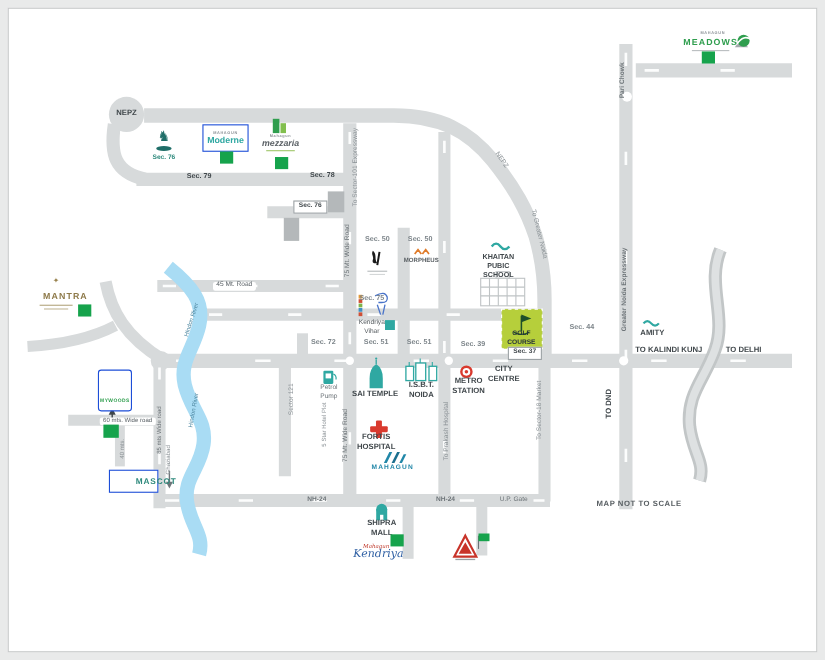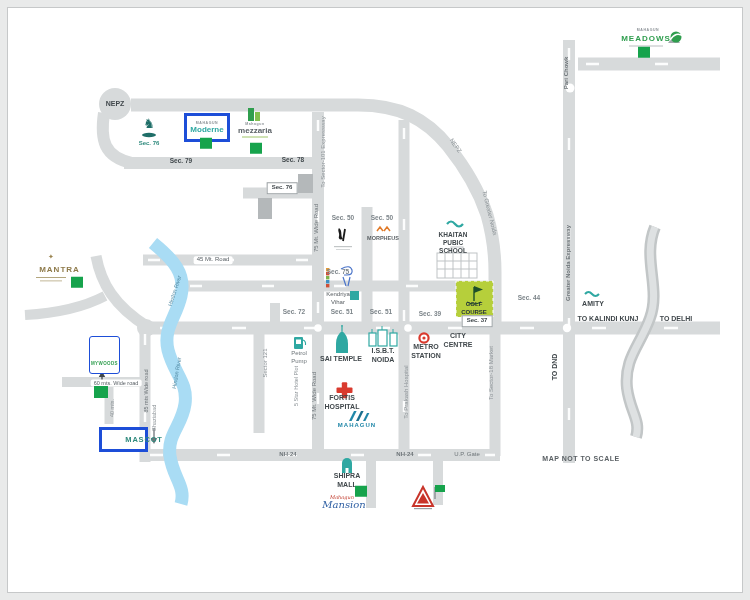--- a/index.html
+++ b/index.html
@@ -10,21 +10,21 @@
   .lbl{position:absolute;font:700 6.5px "Liberation Sans",sans-serif;color:#41484c;
        white-space:nowrap;transform:translate(-50%,-50%);z-index:5;line-height:1.25;}
   .g{color:#7d858a;font-weight:700;}
   .lt{color:#8b9296;font-weight:400;}
   .r90{transform:translate(-50%,-50%) rotate(-90deg);}
   .wrap{white-space:normal;text-align:center;}
   .box{background:#fff;border:1px solid #9aa0a3;padding:1px 4px;font-size:6px;}
   .chip{background:#fff;padding:0 3px;border-radius:2px;font-weight:400;font-size:6px;color:#5a6166;}
   .gsq{position:absolute;width:12px;height:10.5px;background:#16a34c;transform:translate(-50%,-50%);z-index:6;}
   .teal{color:#2f8a7d;}
-  .logobox{position:absolute;background:#fff;border:3px solid #1d4ed8;display:flex;flex-direction:column;
+  .logobox{position:absolute;background:#fff;border:1px solid #1d4ed8;display:flex;flex-direction:column;
            align-items:center;justify-content:center;z-index:6;text-align:center;}
   .tiny{font-size:3.5px;letter-spacing:.6px;color:#8b9196;font-weight:700;}
   .bar{position:absolute;height:1px;background:#b9bdbf;transform:translate(-50%,-50%);z-index:5;}
   .script{font-family:"DejaVu Serif",serif;font-style:italic;font-weight:400;}
 </style>
 </head>
 <body>
 
 <div id="map">
   <div class="panel"></div>
@@ -190,21 +190,21 @@
   <div class="lbl" style="left:149px;top:124px;font-size:13px;color:#1f6e68;font-weight:400;">♞</div>
   <div class="lbl teal" style="left:149px;top:144px;font-size:6px;">Sec. 76</div>
 
   <div class="logobox" style="left:184px;top:113px;width:40px;height:23px;">
     <div class="tiny">MAHAGUN</div>
     <div style="font-size:8px;color:#2fa8a2;font-weight:700;">Moderne</div>
   </div>
   <div class="gsq" style="left:206px;top:143px;"></div>
 
   <div class="lbl tiny" style="left:255px;top:124px;">Mahagun</div>
-  <div class="lbl" style="left:255px;top:131px;font-size:8px;color:#5a6065;">mezzaria</div>
+  <div class="lbl" style="left:255px;top:131px;font-size:8px;color:#5a6065;font-style:italic;">mezzaria</div>
   <div class="bar" style="left:255px;top:137px;width:26px;background:#9fc66a;"></div>
   <div class="gsq" style="left:256px;top:148px;"></div>
 
   <div class="lbl" style="left:181px;top:161px;">Sec. 79</div>
   <div class="lbl" style="left:293px;top:160px;">Sec. 78</div>
   <div class="lbl box" style="left:282px;top:188px;">Sec. 76</div>
 
   <div class="lbl lt r90" style="left:324px;top:152px;font-size:6px;">To Sector-101 Expressway</div>
   <div class="lbl lt" style="left:455px;top:146px;transform:translate(-50%,-50%) rotate(55deg);font-size:6px;">NEPZ</div>
   <div class="lbl lt" style="left:489px;top:213px;transform:translate(-50%,-50%) rotate(76deg);font-size:6px;">To Greater Noida</div>
@@ -269,16 +269,16 @@
   <div class="lbl" style="left:175px;top:291px;transform:translate(-50%,-50%) rotate(-72deg);font-size:5.5px;color:#4e87a0;font-weight:400;">Hindon River</div>
   <div class="lbl" style="left:177px;top:373px;transform:translate(-50%,-50%) rotate(-80deg);font-size:5.5px;color:#4e87a0;font-weight:400;">Hindon River</div>
 
   <div class="lbl" style="left:288px;top:455px;font-size:6px;color:#6d7478;">NH-24</div>
   <div class="lbl" style="left:405px;top:455px;font-size:6px;color:#6d7478;">NH-24</div>
   <div class="lbl" style="left:467px;top:455px;font-size:6px;color:#6d7478;font-weight:400;">U.P. Gate</div>
 
   <div class="lbl wrap" style="left:347px;top:481px;width:32px;font-size:7px;">SHIPRA MALL</div>
   <div class="gsq" style="left:361px;top:491px;"></div>
   <div class="lbl script" style="left:342px;top:497px;font-size:5px;color:#c0392b;">Mahagun</div>
-  <div class="lbl script" style="left:344px;top:505px;font-size:10px;color:#2e5fa3;">Mansion</div>
+  <div class="lbl script" style="left:344px;top:505px;font-size:10px;color:#2e5fa3;">Kendriya</div>
 
   <div class="lbl" style="left:581px;top:459px;font-size:7px;color:#5a6064;letter-spacing:.5px;font-weight:600;">MAP NOT TO SCALE</div>
 </div>
 
 </body></html>

